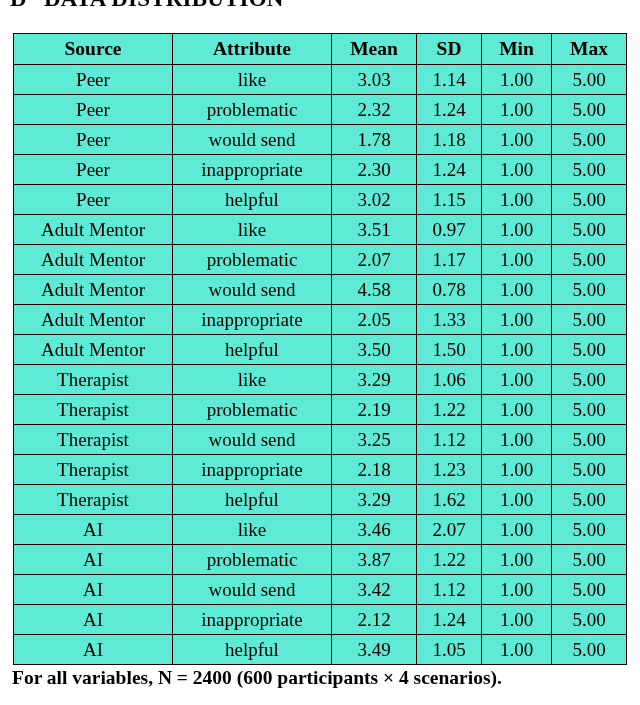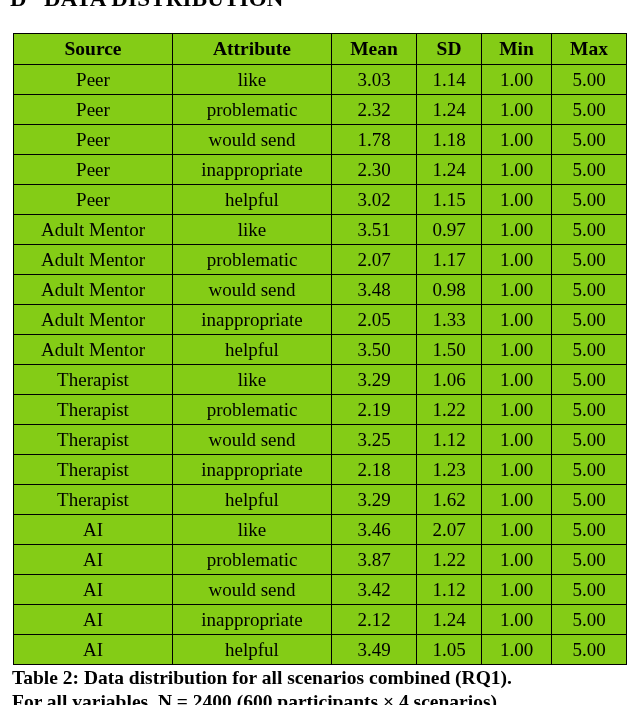--- a/index.html
+++ b/index.html
@@ -38,21 +38,21 @@
   .table-wrap {
     position: absolute;
     left: 13px;
     top: 33px;
     width: 613px;
   }
   table.stats {
     border-collapse: collapse;
     width: 613px;
     table-layout: fixed;
-    background: #84cc16;
+    background: #5eead4;
   }
   table.stats th,
   table.stats td {
     border: 1px solid #000000;
     text-align: center;
     vertical-align: middle;
     height: 29px;
     line-height: 29px;
     padding: 0 2px;
     font-size: 19px;
@@ -174,22 +174,22 @@
           <td>Adult Mentor</td>
           <td>problematic</td>
           <td>2.07</td>
           <td>1.17</td>
           <td>1.00</td>
           <td>5.00</td>
         </tr>
       <tr>
           <td>Adult Mentor</td>
           <td>would send</td>
-          <td>3.48</td>
-          <td>0.98</td>
+          <td>4.58</td>
+          <td>0.78</td>
           <td>1.00</td>
           <td>5.00</td>
         </tr>
       <tr>
           <td>Adult Mentor</td>
           <td>inappropriate</td>
           <td>2.05</td>
           <td>1.33</td>
           <td>1.00</td>
           <td>5.00</td>
@@ -280,15 +280,14 @@
           <td>3.49</td>
           <td>1.05</td>
           <td>1.00</td>
           <td>5.00</td>
         </tr>
     </tbody>
   </table>
 </div>
 
 <div class="caption">
-  <span>Table 2: Data distribution for all scenarios combined (RQ1).</span>
   <span class="line2">For all variables, N = 2400 (600 participants × 4 scenarios).</span>
 </div>
 
 </body></html>

